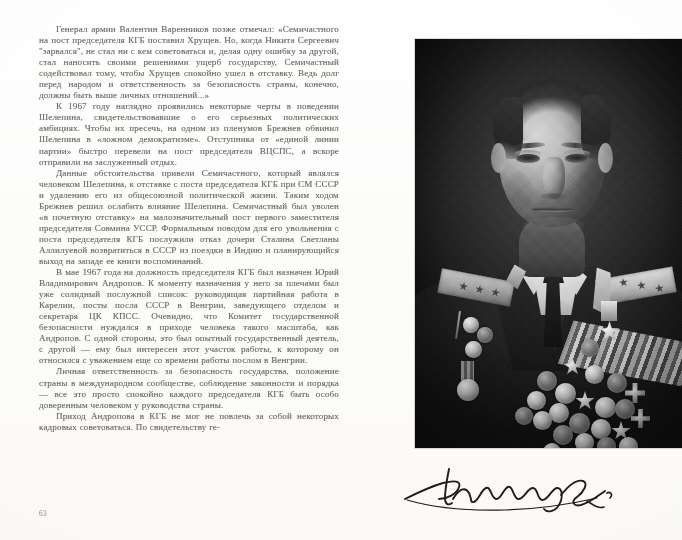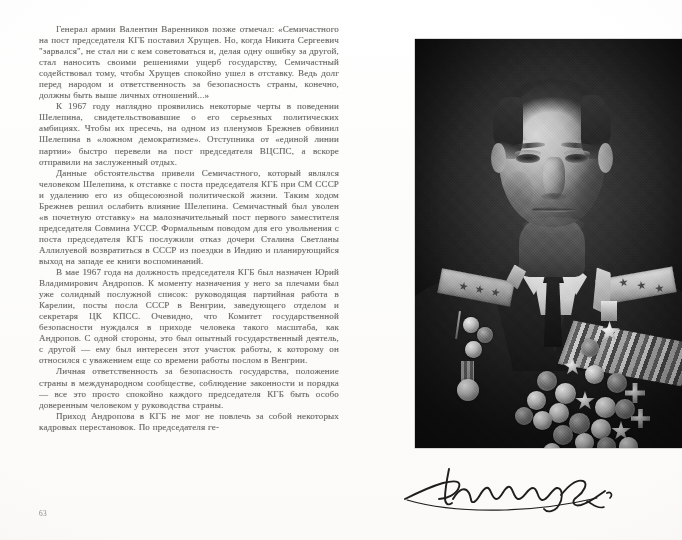--- a/index.html
+++ b/index.html
@@ -378,21 +378,21 @@
 <div id="page">
 
   <div id="paper-texture"></div>
 
   <div id="text-column">
     <p class="para">Генерал армии Валентин Варенников позже отмечал: «Семичастного на пост председателя КГБ поставил Хрущев. Но, когда Никита Сергеевич "зарвался", не стал ни с кем советоваться и, делая одну ошибку за другой, стал наносить своими решениями ущерб государству, Семичастный содействовал тому, чтобы Хрущев спокойно ушел в отставку. Ведь долг перед народом и ответственность за безопасность страны, конечно, должны быть выше личных отношений...»</p>
     <p class="para">К 1967 году наглядно проявились некоторые черты в поведении Шелепина, свидетельствовавшие о его серьезных политических амбициях. Чтобы их пресечь, на одном из пленумов Брежнев обвинил Шелепина в «ложном демократизме». Отступника от «единой линии партии» быстро перевели на пост председателя ВЦСПС, а вскоре отправили на заслуженный отдых.</p>
     <p class="para">Данные обстоятельства привели Семичастного, который являлся человеком Шелепина, к отставке с поста председателя КГБ при СМ СССР и удалению его из общесоюзной политической жизни. Таким ходом Брежнев решил ослабить влияние Шелепина. Семичастный был уволен «в почетную отставку» на малозначительный пост первого заместителя председателя Совмина УССР. Формальным поводом для его увольнения с поста председателя КГБ послужили отказ дочери Сталина Светланы Аллилуевой возвратиться в СССР из поездки в Индию и планирующийся выход на западе ее книги воспоминаний.</p>
     <p class="para">В мае 1967 года на должность председателя КГБ был назначен Юрий Владимирович Андропов. К моменту назначения у него за плечами был уже солидный послужной список: руководящая партийная работа в Карелии, посты посла СССР в Венгрии, заведующего отделом и секретаря ЦК КПСС. Очевидно, что Комитет государственной безопасности нуждался в приходе человека такого масштаба, как Андропов. С одной стороны, это был опытный государственный деятель, с другой — ему был интересен этот участок работы, к которому он относился с уважением еще со времени работы послом в Венгрии.</p>
     <p class="para">Личная ответственность за безопасность государства, положение страны в международном сообществе, соблюдение законности и порядка — все это просто спокойно каждого председателя КГБ быть особо доверенным человеком у руководства страны.</p>
-    <p class="para">Приход Андропова в КГБ не мог не повлечь за собой некоторых кадровых перестановок. По председателя ге-</p>
+    <p class="para">Приход Андропова в КГБ не мог не повлечь за собой некоторых кадровых советоваться. По свидетельству ге-</p>
   </div>
 
   <div id="folio">63</div>
 
   <figure id="photo-figure">
     <div id="photo-frame">
 
       <div id="backdrop" class="sub"></div>
       <div id="backdrop-grain" class="sub"></div>
 

